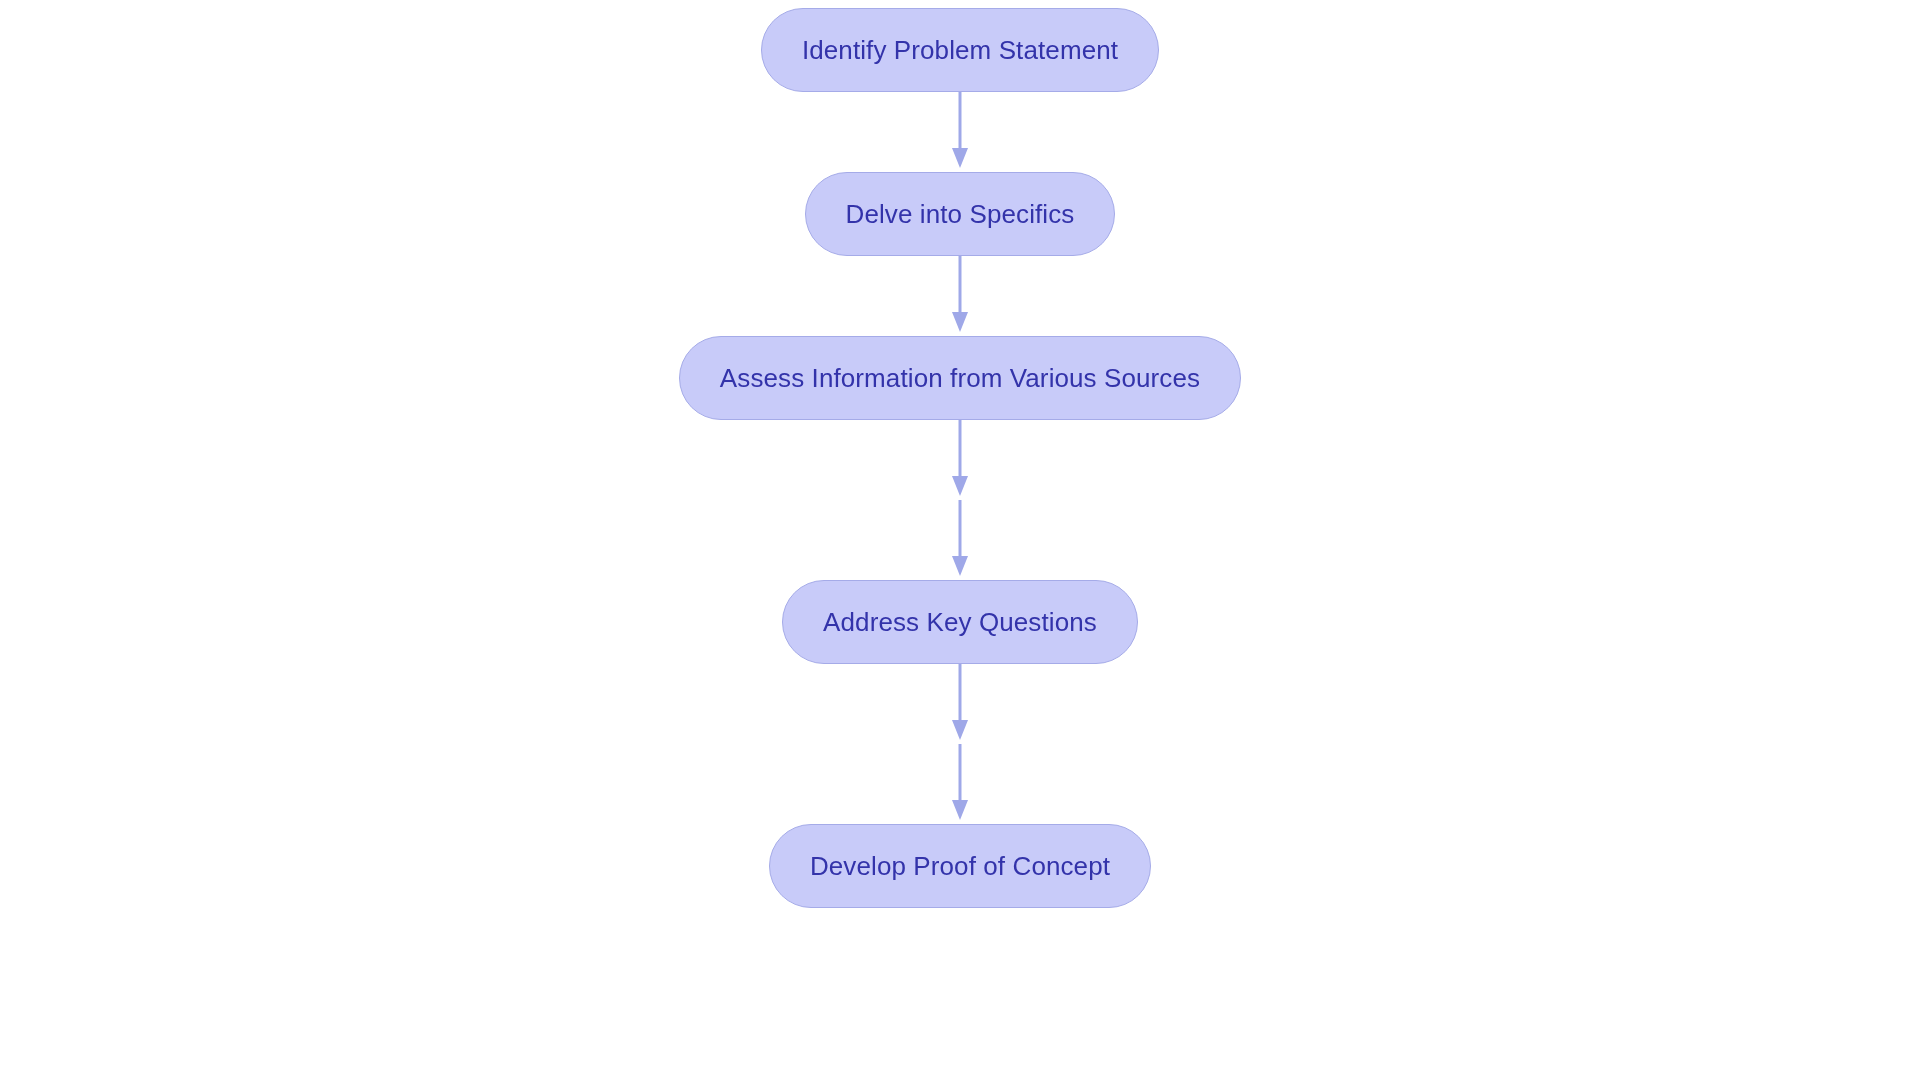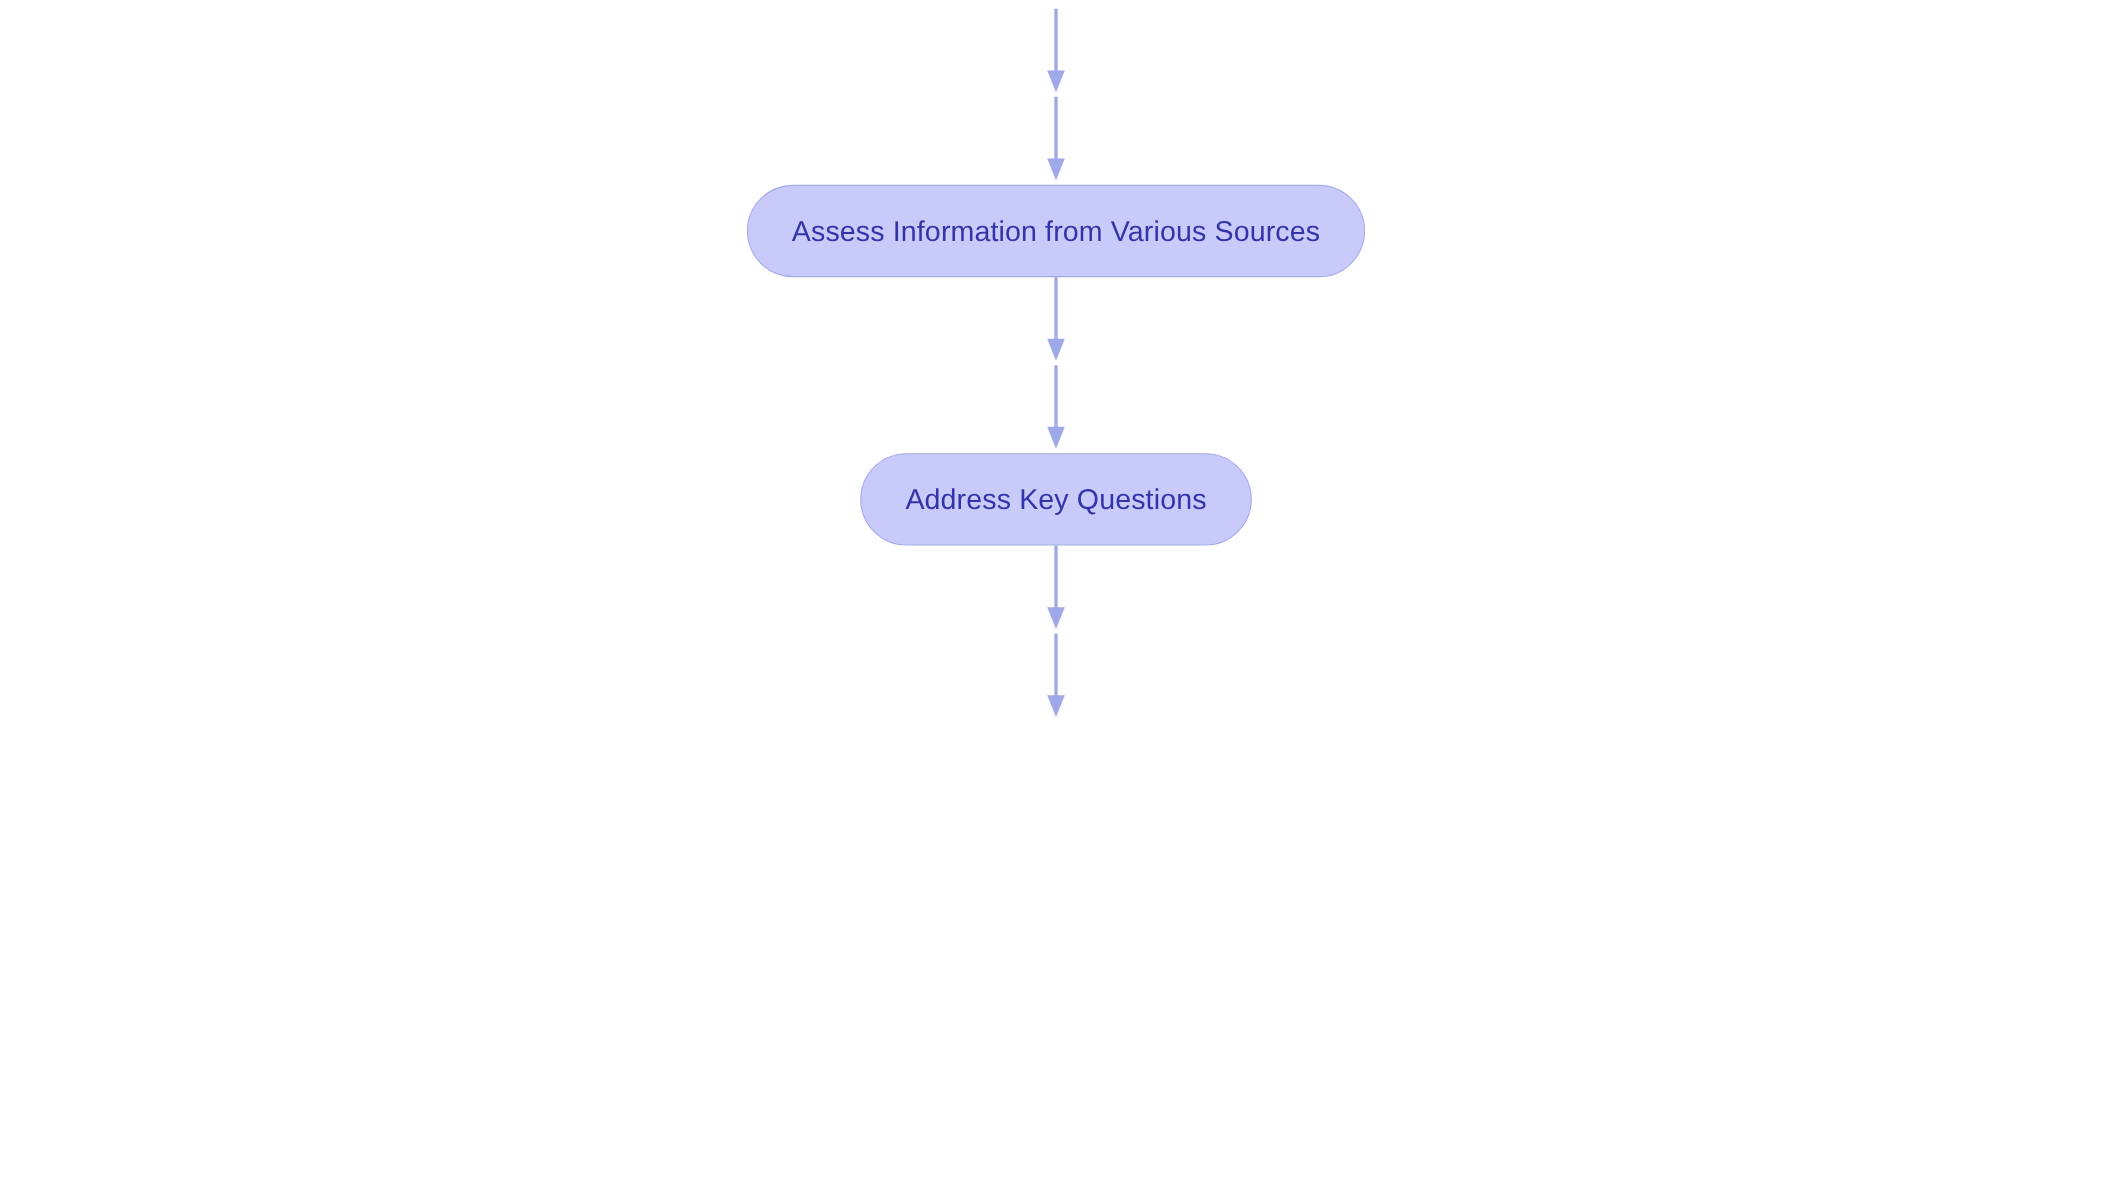--- a/index.html
+++ b/index.html
@@ -74,28 +74,34 @@
     height: 80px;
     overflow: visible;
   }
 </style>
 </head>
 <body>
 
 <div id="flowchart-canvas">
   <div class="flow-column">
 
+    <div class="flow-node">
+      <span class="flow-node-label">Identify Problem Statement</span>
+    </div>
 
     <div class="flow-connector">
       <svg viewBox="0 0 24 80" xmlns="http://www.w3.org/2000/svg">
         <line x1="12" y1="0" x2="12" y2="62" stroke="#9fa8e8" stroke-width="3"></line>
         <polygon points="12,76 4,56 20,56" fill="#9fa8e8"></polygon>
       </svg>
     </div>
 
+    <div class="flow-node">
+      <span class="flow-node-label">Delve into Specifics</span>
+    </div>
 
     <div class="flow-connector">
       <svg viewBox="0 0 24 80" xmlns="http://www.w3.org/2000/svg">
         <line x1="12" y1="0" x2="12" y2="62" stroke="#9fa8e8" stroke-width="3"></line>
         <polygon points="12,76 4,56 20,56" fill="#9fa8e8"></polygon>
       </svg>
     </div>
 
     <div class="flow-node">
       <span class="flow-node-label">Assess Information from Various Sources</span>
@@ -128,15 +134,18 @@
     </div>
 
 
     <div class="flow-connector">
       <svg viewBox="0 0 24 80" xmlns="http://www.w3.org/2000/svg">
         <line x1="12" y1="0" x2="12" y2="62" stroke="#9fa8e8" stroke-width="3"></line>
         <polygon points="12,76 4,56 20,56" fill="#9fa8e8"></polygon>
       </svg>
     </div>
 
+    <div class="flow-node">
+      <span class="flow-node-label">Develop Proof of Concept</span>
+    </div>
 
   </div>
 </div>
 
 </body></html>

